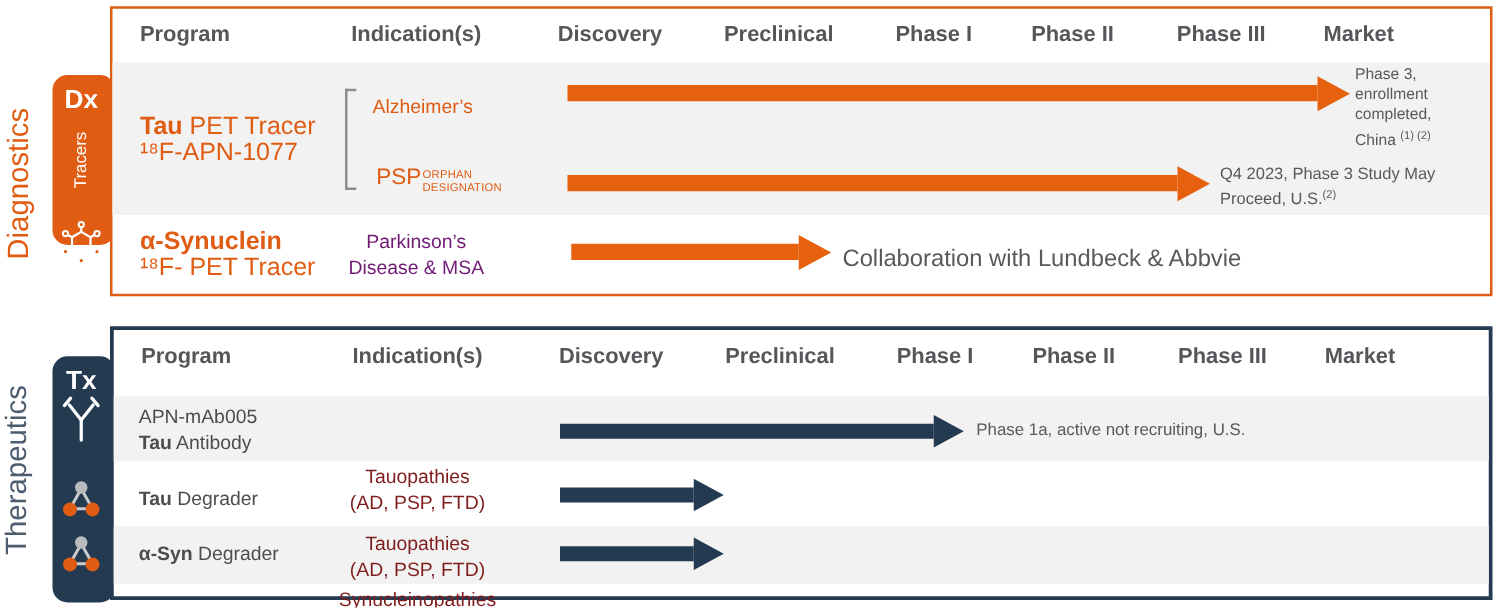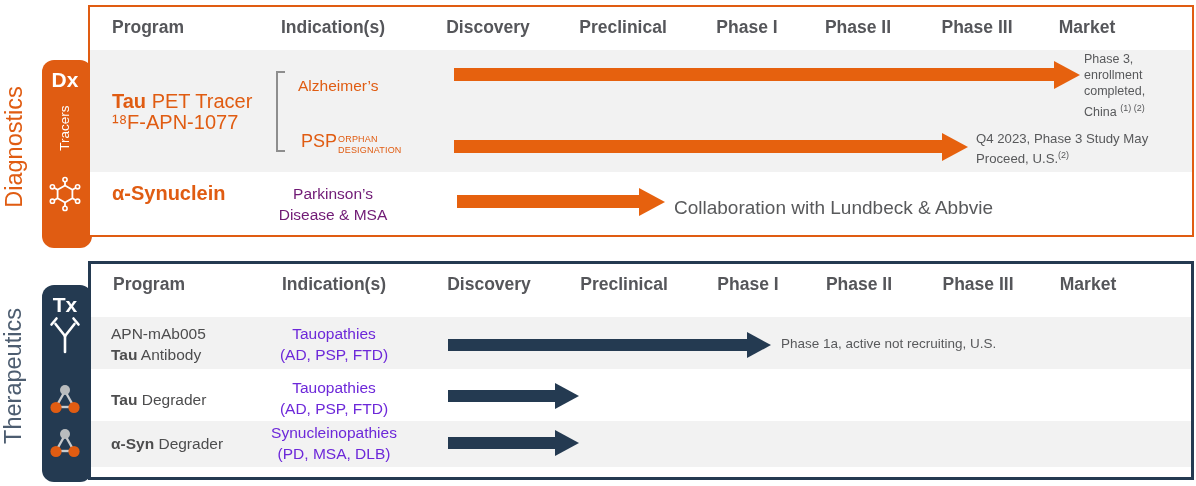--- a/index.html
+++ b/index.html
@@ -6,42 +6,42 @@
   body { font-family:"Liberation Sans", sans-serif; background:#ffffff; }
   .canvas { position:relative; width:1196px; height:486px; background:#fff; overflow:hidden; }
 
   
   .side-label { position:absolute; z-index:3; text-align:center; white-space:nowrap; transform:rotate(-90deg); font-size:23.5px; }
   .side-label.dx { width:200px; height:28px; left:-85px; top:133px; color:#E05C12; }
   .side-label.tx { width:220px; height:28px; left:-96px; top:362px; color:#4D5D70; }
 
   
   .tab { position:absolute; left:42px; width:50px; border-radius:12px; z-index:0; }
-  .tab.dx { top:60px; height:188px; background:#E05C12; }
+  .tab.dx { top:60px; height:136px; background:#E05C12; }
   .tab.tx { top:285px; height:197px; background:#243A51; }
   .tab .code { position:absolute; top:8px; left:0; width:46px; text-align:center; color:#fff; font-weight:bold; font-size:21px; }
   .tab .sub { position:absolute; left:-17px; top:60px; width:80px; height:16px; text-align:center; transform:rotate(-90deg); color:#fff; font-size:13.5px; }
   .tab svg { position:absolute; }
 
   
   .pbox { position:absolute; left:88px; width:1106px; background:#fff; z-index:1; }
   .pbox.dx { top:5px; height:232px; border:2px solid #E05C12; }
   .pbox.tx { top:261px; height:219px; border:3px solid #243A51; }
 
   .hcol { position:absolute; top:10px; transform:translateX(-50%); white-space:nowrap; font-weight:bold; font-size:17.5px; color:#55565A; }
   .hcol.left { transform:none; }
 
   .grayrow { position:absolute; left:0; right:0; background:#F2F2F2; }
 
   .prog { position:absolute; font-size:20px; line-height:21px; white-space:nowrap; }
   .prog.orange { color:#E05C12; }
   .prog.gray { color:#4D4D4E; font-size:15.5px; }
   .ind { position:absolute; transform:translateX(-50%); text-align:center; white-space:nowrap; font-size:15.5px; line-height:21px; }
   .ind.orange { color:#701a75; }
-  .ind.gray { color:#6d28d9; }
+  .ind.gray { color:#7f1d1d;margin-top:48px; }
 
   .bracket { position:absolute; left:186px; top:64px; width:9px; height:81px;
              border-left:2px solid #8E8E8E; border-top:2px solid #8E8E8E; border-bottom:2px solid #8E8E8E; }
   .alz { position:absolute; left:208px; top:70px; font-size:15.5px; color:#E05C12; white-space:nowrap; }
   .psp { position:absolute; left:211px; top:124px; font-size:18px; color:#E05C12; white-space:nowrap; }
   .orphan { position:absolute; left:248px; top:127px; font-size:9px; line-height:11px; color:#E05C12; letter-spacing:.2px; white-space:nowrap; }
 
   
   .arrow { position:absolute; }
   .arrow .shaft { height:13px; }
@@ -122,20 +122,21 @@
     <div class="note n1"><span>Phase 3, enrollment completed, China </span><sup>(1) (2)</sup></div>
 
     <div class="arrow orange" style="left:364px; top:133px;">
       <div class="shaft" style="width:488px;"></div>
         <div class="head"></div>
     </div>
     <div class="note n2"><span>Q4 2023, Phase 3 Study May Proceed, U.S.</span><sup>(2)</sup></div>
 
     <div class="prog orange" style="left:22px; top:176px;">
       <div><b>α-Synuclein</b></div>
+      <div>¹⁸F- PET Tracer</div>
     </div>
     <div class="ind orange" style="left:243px; top:176px;">
       <div>Parkinson’s</div>
       <div>Disease &amp; MSA</div>
     </div>
     <div class="arrow orange" style="left:367px; top:188px;">
       <div class="shaft" style="width:182px;"></div>
         <div class="head"></div>
     </div>
     <div class="note n3">Collaboration with Lundbeck &amp; Abbvie</div>

